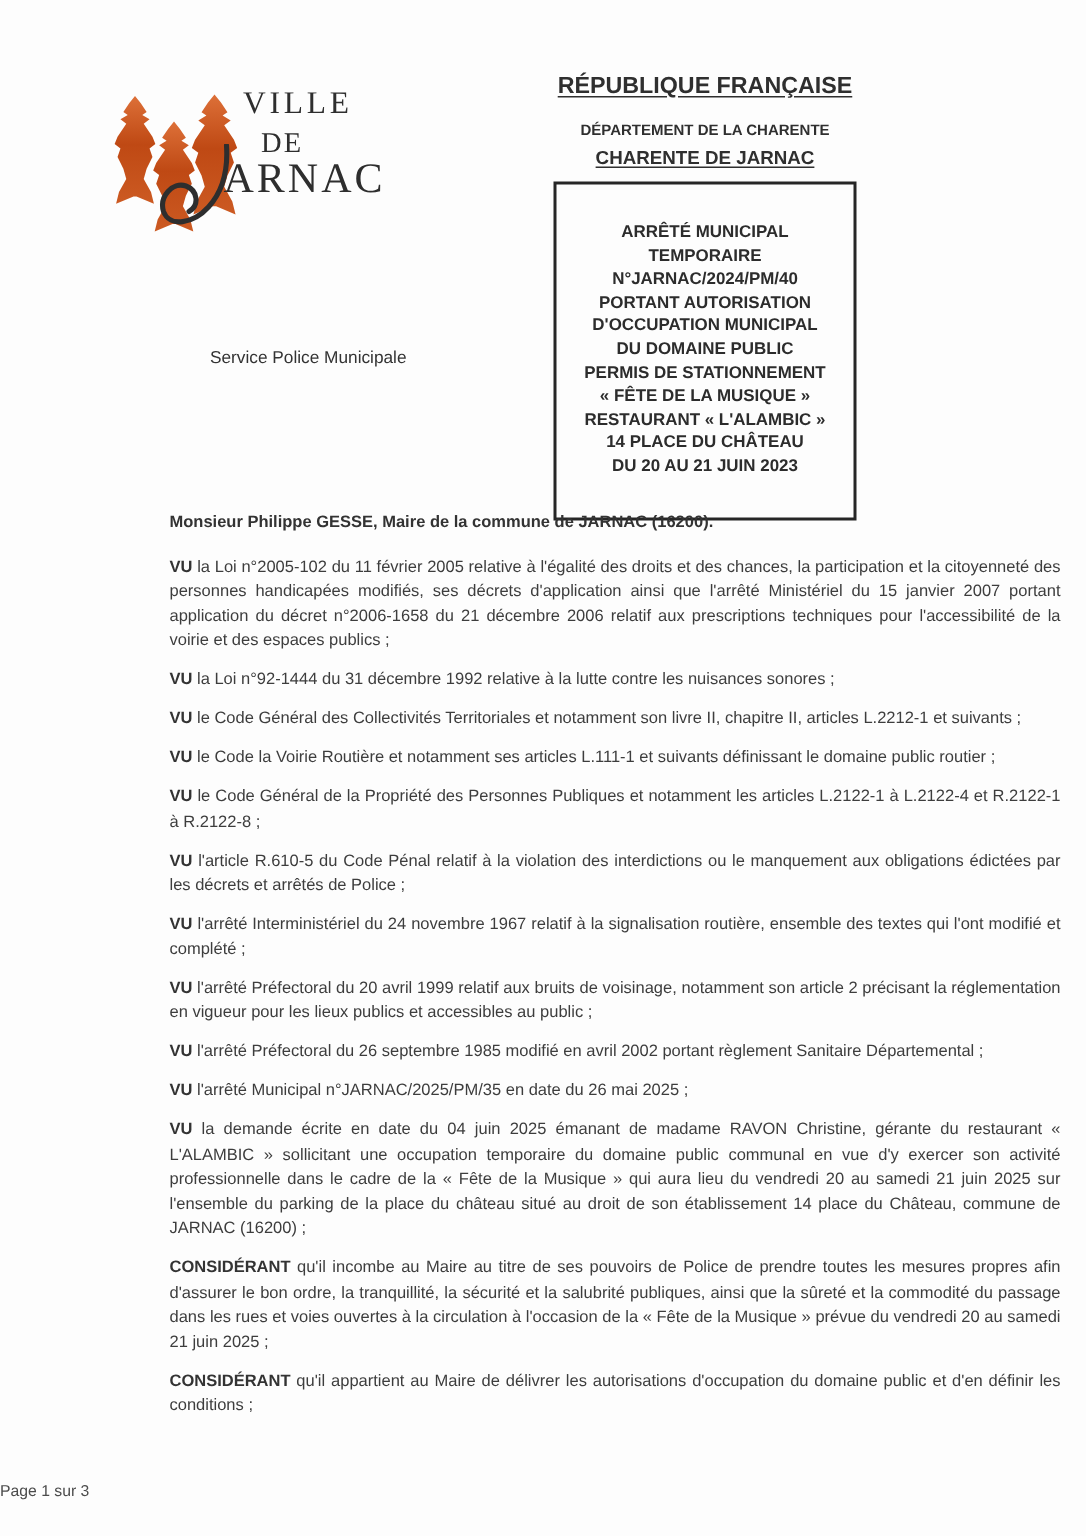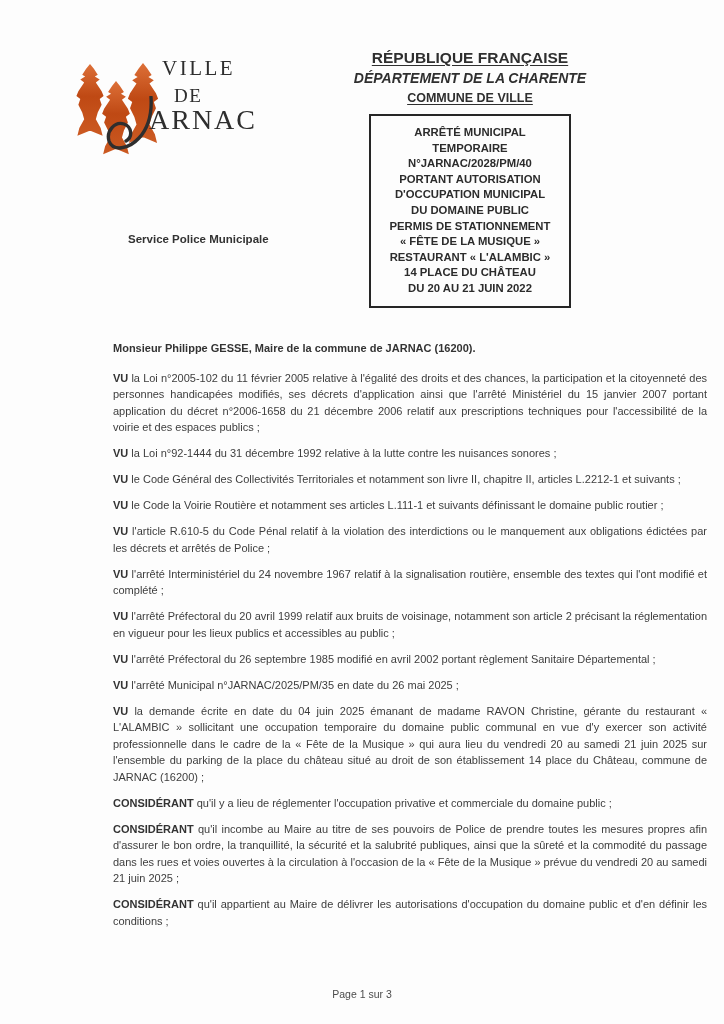--- a/index.html
+++ b/index.html
@@ -20,36 +20,36 @@
     font-family:"Liberation Serif",serif;font-size:19px;letter-spacing:1.5px;color:#2e2e2e;
   }
   .logo-arnac{
     position:absolute;left:149px;top:104px;
     font-family:"Liberation Serif",serif;font-size:28px;letter-spacing:2px;color:#2e2e2e;
   }
   .logo-jcurl{position:absolute;left:106px;top:96px;}
   
   .header-right{position:absolute;left:330px;top:49px;width:280px;text-align:center;color:#2f2f2f;}
   .hr1{font-size:15.5px;font-weight:bold;text-decoration:underline;text-underline-offset:2px;text-align:center;}
-  .hr2{font-size:14px;font-weight:bold;margin-top:3px;font-style:italic;}
+  .hr2{font-size:10px;font-weight:bold;margin-top:15px;}
   .hr3{font-size:12.5px;font-weight:bold;margin-top:5px;text-decoration:underline;text-underline-offset:2px;}
   .title-box{
     margin:9px auto 0;width:190px;border:2px solid #262626;
-    padding:9px 4px;font-size:11.3px;line-height:15.6px;font-weight:bold;color:#2c2c2c;
+    padding:25px 4px;font-size:11.3px;line-height:15.6px;font-weight:bold;color:#2c2c2c;
     text-align:center;background:#fdfdfd;
   }
   
-  .service{position:absolute;left:128px;top:233px;font-size:11.5px;font-weight:bold;color:#333;}
+  .service{position:absolute;left:140px;top:233px;font-size:11.5px;font-weight:normal;color:#333;}
   
   .body-text{position:absolute;left:65px;top:340px;width:594px;font-size:11px;line-height:16.5px;margin-left:48px;}
   .intro{font-weight:bold;margin:0 0 13px 0;color:#333;}
   .para{margin:0 0 9.5px 0;text-align:justify;}
   .para b{color:#333;}
   
-  .footer{position:absolute;left:0;top:988px;width:724px;text-align:center;font-size:10.5px;color:#4c4c4c;}
+  .footer{position:absolute;left:0;top:988px;width:724px;font-size:10.5px;color:#4c4c4c;}
 </style>
 </head>
 <body>
 
 <div>
 
   <svg class="logo-fish" width="112" height="112" viewBox="0 0 112 112">
     <defs>
       <linearGradient id="fishGrad" x1="0" y1="0" x2="0" y2="1">
         <stop offset="0" stop-color="#dd7038"></stop>
@@ -66,54 +66,54 @@
   <div class="logo-ville">VILLE</div>
   <div class="logo-de">DE</div>
   <svg class="logo-jcurl" width="48" height="64" viewBox="0 0 48 64">
     <path d="M45,1 C46,16 43,31 33,42 C23,53 7,56 3,45 C0,35 9,25 18,28 C26,31 27,41 20,45" fill="none" stroke-width="3.4" stroke-linecap="round" stroke="#2e2e2e"></path>
   </svg>
   <div class="logo-arnac">ARNAC</div>
 
   <div class="header-right">
     <div class="hr1">RÉPUBLIQUE FRANÇAISE</div>
     <div class="hr2">DÉPARTEMENT DE LA CHARENTE</div>
-    <div class="hr3">COMMUNE DE VILLE</div>
+    <div class="hr3">CHARENTE DE JARNAC</div>
     <div class="title-box">
       <div>
           <div>ARRÊTÉ MUNICIPAL</div>
           <div>TEMPORAIRE</div>
-          <div>N°JARNAC/2028/PM/40</div>
+          <div>N°JARNAC/2024/PM/40</div>
           <div>PORTANT AUTORISATION</div>
           <div>D'OCCUPATION MUNICIPAL</div>
           <div>DU DOMAINE PUBLIC</div>
           <div>PERMIS DE STATIONNEMENT</div>
           <div>« FÊTE DE LA MUSIQUE »</div>
           <div>RESTAURANT « L'ALAMBIC »</div>
           <div>14 PLACE DU CHÂTEAU</div>
-          <div>DU 20 AU 21 JUIN 2022</div>
+          <div>DU 20 AU 21 JUIN 2023</div>
         </div>
     </div>
   </div>
 
   <div class="service">Service Police Municipale</div>
 
   <div class="body-text">
     <p class="intro">Monsieur Philippe GESSE, Maire de la commune de JARNAC (16200).</p>
     <div>
         <p class="para"><b>VU</b> la Loi n°2005-102 du 11 février 2005 relative à l'égalité des droits et des chances, la participation et la citoyenneté des personnes handicapées modifiés, ses décrets d'application ainsi que l'arrêté Ministériel du 15 janvier 2007 portant application du décret n°2006-1658 du 21 décembre 2006 relatif aux prescriptions techniques pour l'accessibilité de la voirie et des espaces publics ;</p>
         <p class="para"><b>VU</b> la Loi n°92-1444 du 31 décembre 1992 relative à la lutte contre les nuisances sonores ;</p>
         <p class="para"><b>VU</b> le Code Général des Collectivités Territoriales et notamment son livre II, chapitre II, articles L.2212-1 et suivants ;</p>
         <p class="para"><b>VU</b> le Code la Voirie Routière et notamment ses articles L.111-1 et suivants définissant le domaine public routier ;</p>
+        <p class="para"><b>VU</b> le Code Général de la Propriété des Personnes Publiques et notamment les articles L.2122-1 à L.2122-4 et R.2122-1 à R.2122-8 ;</p>
         <p class="para"><b>VU</b> l'article R.610-5 du Code Pénal relatif à la violation des interdictions ou le manquement aux obligations édictées par les décrets et arrêtés de Police ;</p>
         <p class="para"><b>VU</b> l'arrêté Interministériel du 24 novembre 1967 relatif à la signalisation routière, ensemble des textes qui l'ont modifié et complété ;</p>
         <p class="para"><b>VU</b> l'arrêté Préfectoral du 20 avril 1999 relatif aux bruits de voisinage, notamment son article 2 précisant la réglementation en vigueur pour les lieux publics et accessibles au public ;</p>
         <p class="para"><b>VU</b> l'arrêté Préfectoral du 26 septembre 1985 modifié en avril 2002 portant règlement Sanitaire Départemental ;</p>
         <p class="para"><b>VU</b> l'arrêté Municipal n°JARNAC/2025/PM/35 en date du 26 mai 2025 ;</p>
         <p class="para"><b>VU</b> la demande écrite en date du 04 juin 2025 émanant de madame RAVON Christine, gérante du restaurant « L'ALAMBIC » sollicitant une occupation temporaire du domaine public communal en vue d'y exercer son activité professionnelle dans le cadre de la « Fête de la Musique » qui aura lieu du vendredi 20 au samedi 21 juin 2025 sur l'ensemble du parking de la place du château situé au droit de son établissement 14 place du Château, commune de JARNAC (16200) ;</p>
-        <p class="para"><b>CONSIDÉRANT</b> qu'il y a lieu de réglementer l'occupation privative et commerciale du domaine public ;</p>
         <p class="para"><b>CONSIDÉRANT</b> qu'il incombe au Maire au titre de ses pouvoirs de Police de prendre toutes les mesures propres afin d'assurer le bon ordre, la tranquillité, la sécurité et la salubrité publiques, ainsi que la sûreté et la commodité du passage dans les rues et voies ouvertes à la circulation à l'occasion de la « Fête de la Musique » prévue du vendredi 20 au samedi 21 juin 2025 ;</p>
         <p class="para"><b>CONSIDÉRANT</b> qu'il appartient au Maire de délivrer les autorisations d'occupation du domaine public et d'en définir les conditions ;</p>
       </div>
   </div>
 
   <div class="footer">Page 1 sur 3</div>
 
 </div>
 
 </body></html>

